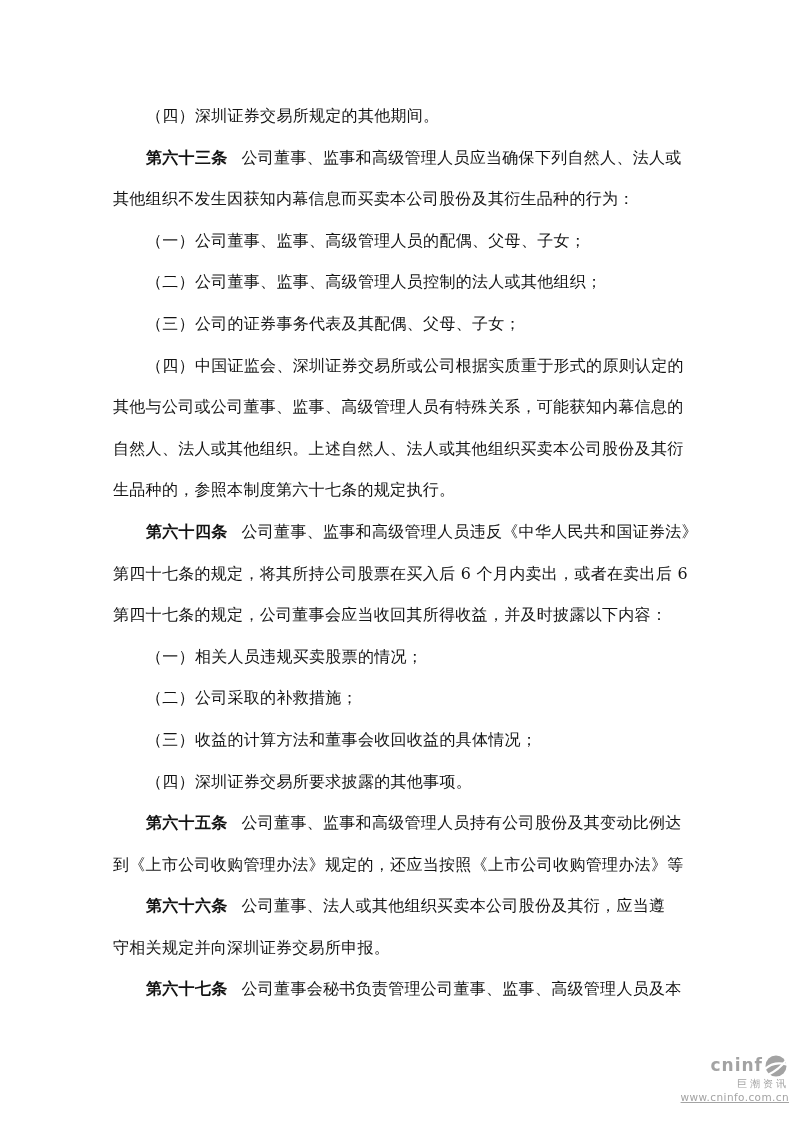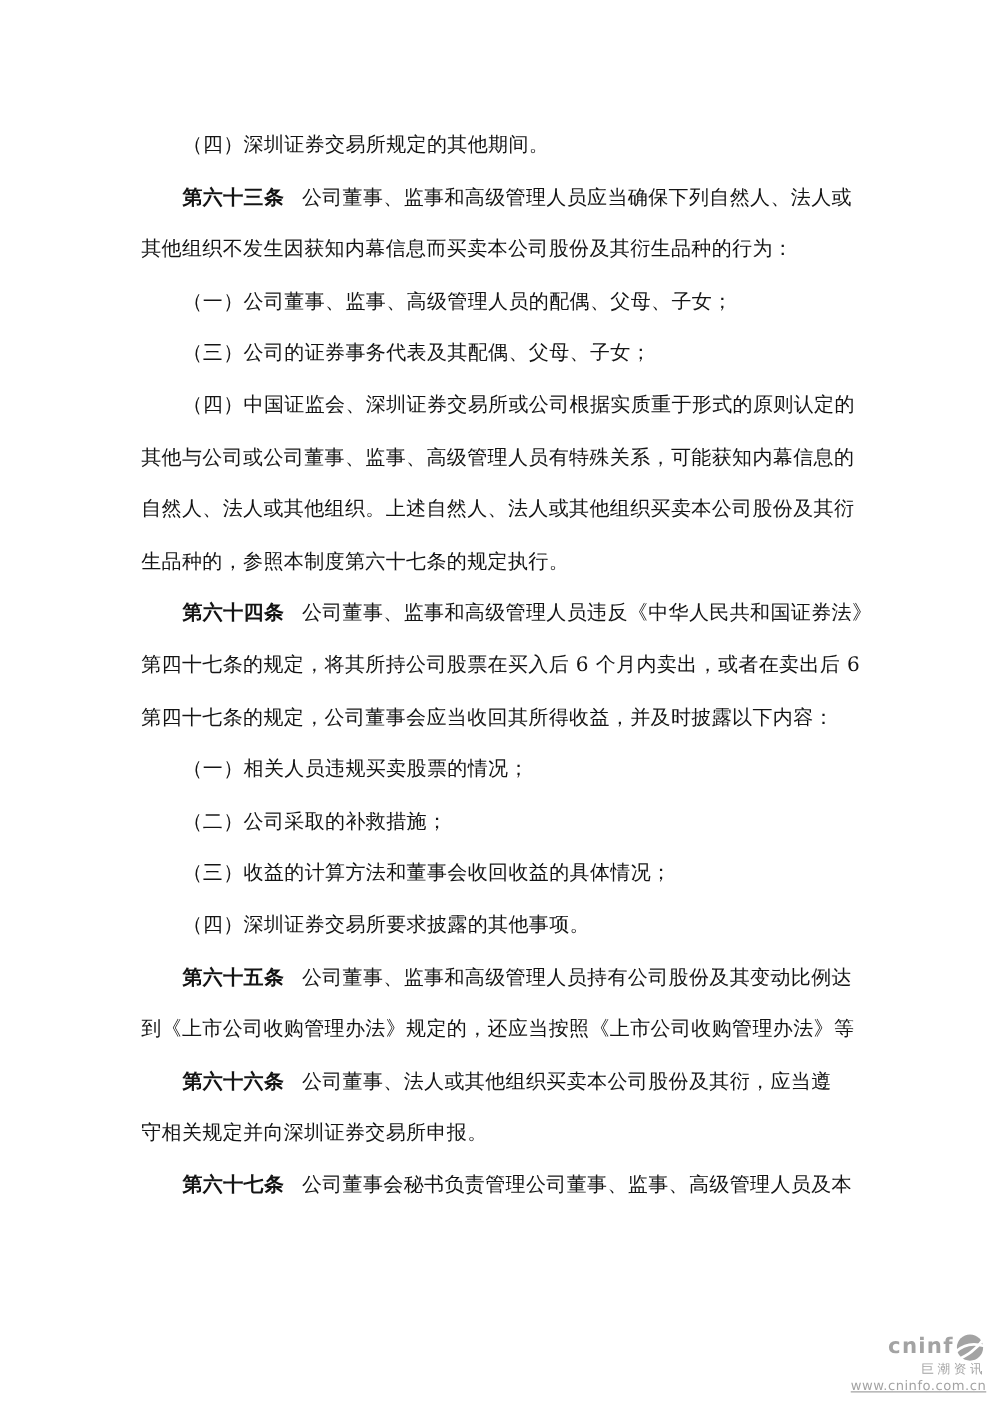--- a/index.html
+++ b/index.html
@@ -32,21 +32,21 @@
   .line.indent {
     padding-left: 33px;
   }
   .seg-bold {
     font-weight: bold;
     margin-right: 14px;
   }
   .footer-logo {
     position: absolute;
     right: 4px;
-    bottom: 8px;
+    bottom: 20px;
     text-align: right;
     font-family: "DejaVu Sans", "Liberation Sans", sans-serif;
     line-height: 1;
   }
   .brand-row {
     display: flex;
     align-items: center;
     justify-content: flex-end;
     gap: 2px;
     margin-right: 2px;
@@ -77,20 +77,21 @@
 </head>
 <body>
 
 <div class="page">
 
   <div class="doc-body" id="doc-body">
       <div class="line indent"><span class="seg">（四）深圳证券交易所规定的其他期间。</span></div>
       <div class="line indent"><span class="seg seg-bold">第六十三条</span><span class="seg">公司董事、监事和高级管理人员应当确保下列自然人、法人或</span></div>
       <div class="line"><span class="seg">其他组织不发生因获知内幕信息而买卖本公司股份及其衍生品种的行为：</span></div>
       <div class="line indent"><span class="seg">（一）公司董事、监事、高级管理人员的配偶、父母、子女；</span></div>
+      <div class="line indent"><span class="seg">（二）公司董事、监事、高级管理人员控制的法人或其他组织；</span></div>
       <div class="line indent"><span class="seg">（三）公司的证券事务代表及其配偶、父母、子女；</span></div>
       <div class="line indent"><span class="seg">（四）中国证监会、深圳证券交易所或公司根据实质重于形式的原则认定的</span></div>
       <div class="line"><span class="seg">其他与公司或公司董事、监事、高级管理人员有特殊关系，可能获知内幕信息的</span></div>
       <div class="line"><span class="seg">自然人、法人或其他组织。上述自然人、法人或其他组织买卖本公司股份及其衍</span></div>
       <div class="line"><span class="seg">生品种的，参照本制度第六十七条的规定执行。</span></div>
       <div class="line indent"><span class="seg seg-bold">第六十四条</span><span class="seg">公司董事、监事和高级管理人员违反《中华人民共和国证券法》</span></div>
       <div class="line"><span class="seg">第四十七条的规定，将其所持公司股票在买入后 6 个月内卖出，或者在卖出后 6</span></div>
       <div class="line"><span class="seg">第四十七条的规定，公司董事会应当收回其所得收益，并及时披露以下内容：</span></div>
       <div class="line indent"><span class="seg">（一）相关人员违规买卖股票的情况；</span></div>
       <div class="line indent"><span class="seg">（二）公司采取的补救措施；</span></div>

